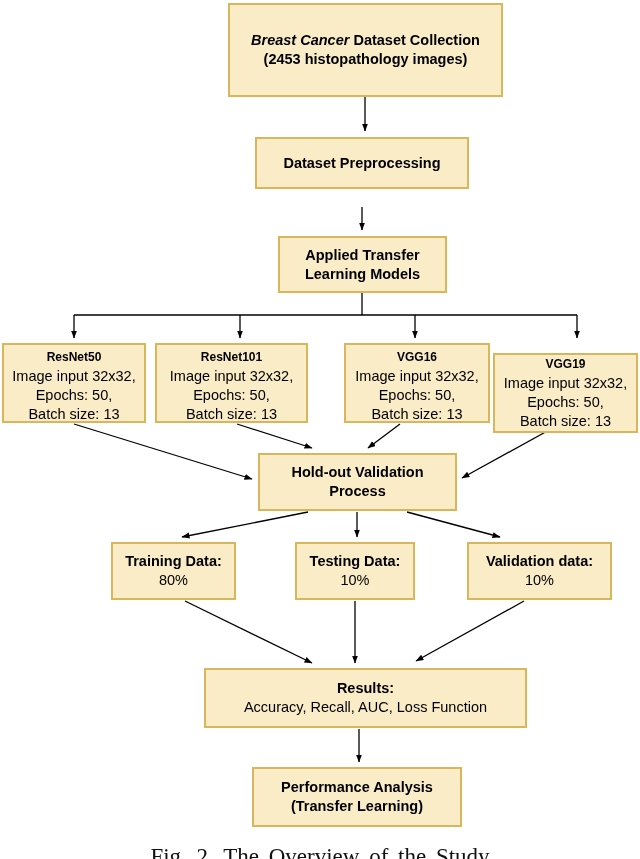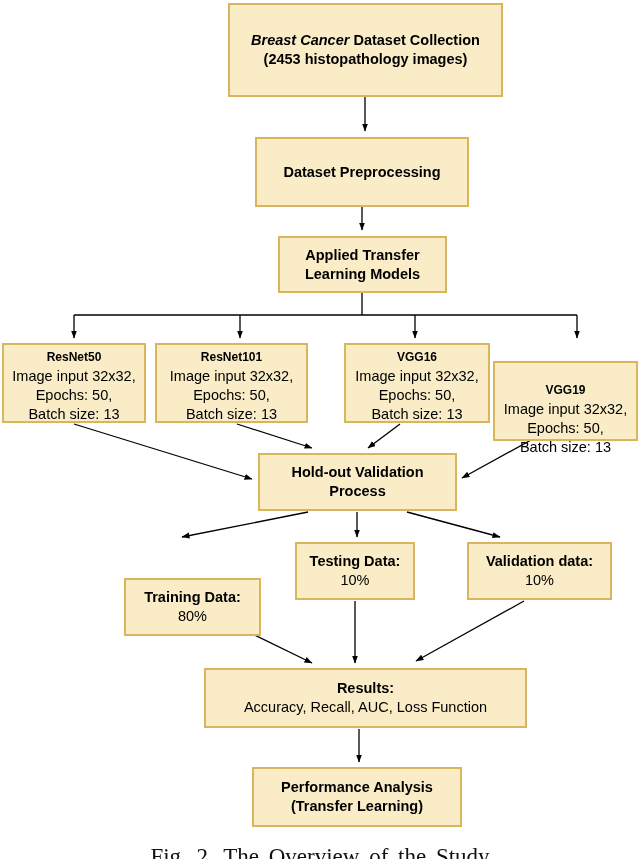--- a/index.html
+++ b/index.html
@@ -30,28 +30,28 @@
     line-height: 19px;
     font-size: 14.5px;
   }
   .node .title { font-weight: bold; font-size: 12px; }
   .node .param { font-weight: normal; }
   .bold { font-weight: bold; }
   .italic { font-style: italic; }
 
   
   #collection   { left: 228px; top: 3px;   width: 275px; height: 94px; }
-  #preprocess   { left: 255px; top: 137px; width: 214px; height: 70px; }
+  #preprocess   { left: 255px; top: 137px; width: 214px; height: 52px; }
   #models-hdr   { left: 278px; top: 236px; width: 169px; height: 57px; }
   #model-0      { left: 2px;   top: 343px; width: 144px; height: 80px; justify-content: flex-start; padding-top: 3px; }
   #model-1      { left: 155px; top: 343px; width: 153px; height: 80px; justify-content: flex-start; padding-top: 3px; }
   #model-2      { left: 332px; top: 343px; width: 146px; height: 80px; justify-content: flex-start; padding-top: 3px; margin-left: 12px; }
-  #model-3      { left: 493px; top: 361px; width: 145px; height: 80px; justify-content: flex-start; padding-top: 18px; }
+  #model-3      { left: 493px; top: 353px; width: 145px; height: 80px; justify-content: flex-start; padding-top: 0; }
   #holdout      { left: 258px; top: 453px; width: 199px; height: 58px; }
-  #split-0      { left: 124px; top: 542px; width: 137px; height: 58px; margin-top: 36px; }
+  #split-0      { left: 111px; top: 542px; width: 125px; height: 58px; }
   #split-1      { left: 295px; top: 542px; width: 120px; height: 58px; }
   #split-2      { left: 467px; top: 542px; width: 145px; height: 58px; }
   #results      { left: 204px; top: 668px; width: 323px; height: 60px; }
   #performance  { left: 252px; top: 767px; width: 210px; height: 60px; }
 
   .caption {
     position: absolute;
     left: 0; top: 844px;
     width: 640px;
     text-align: center;

